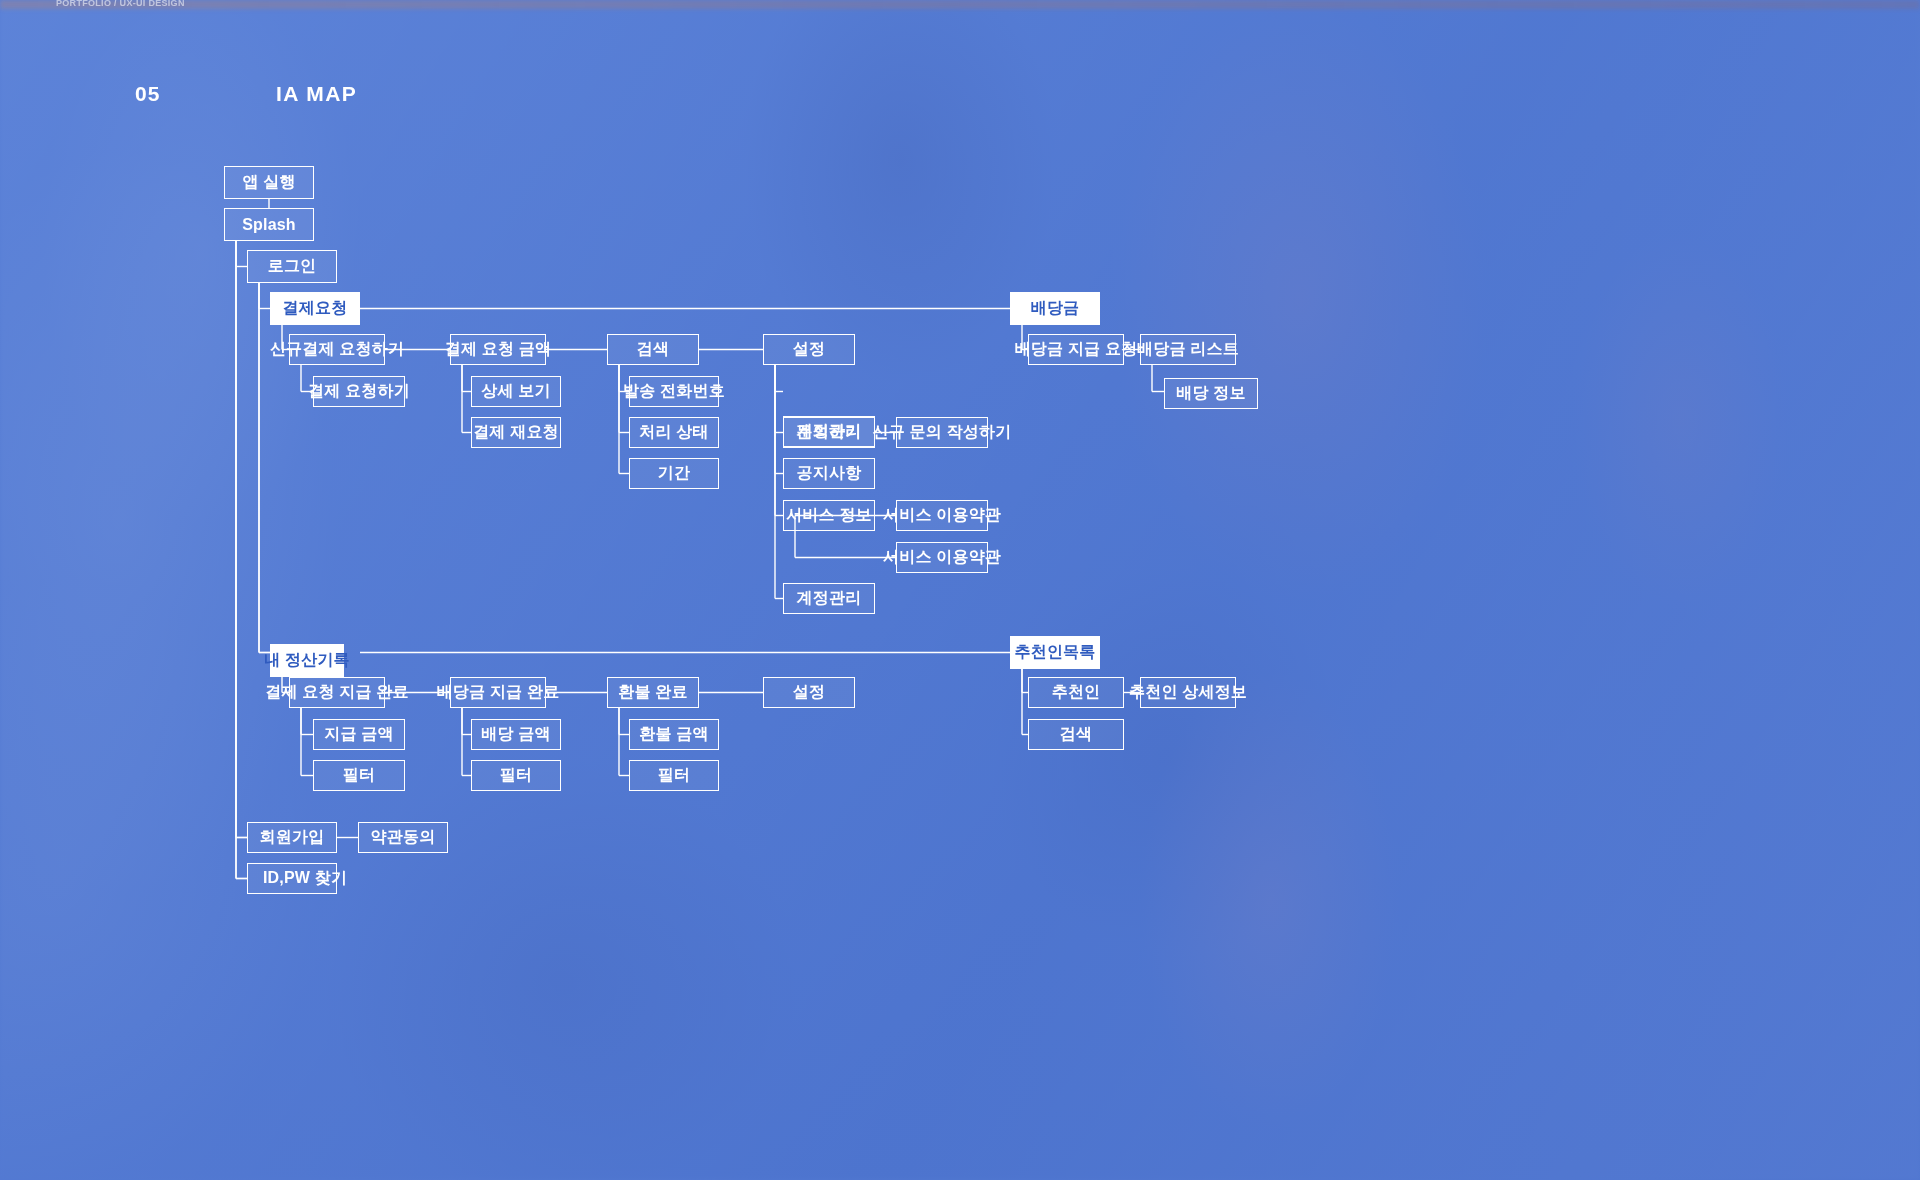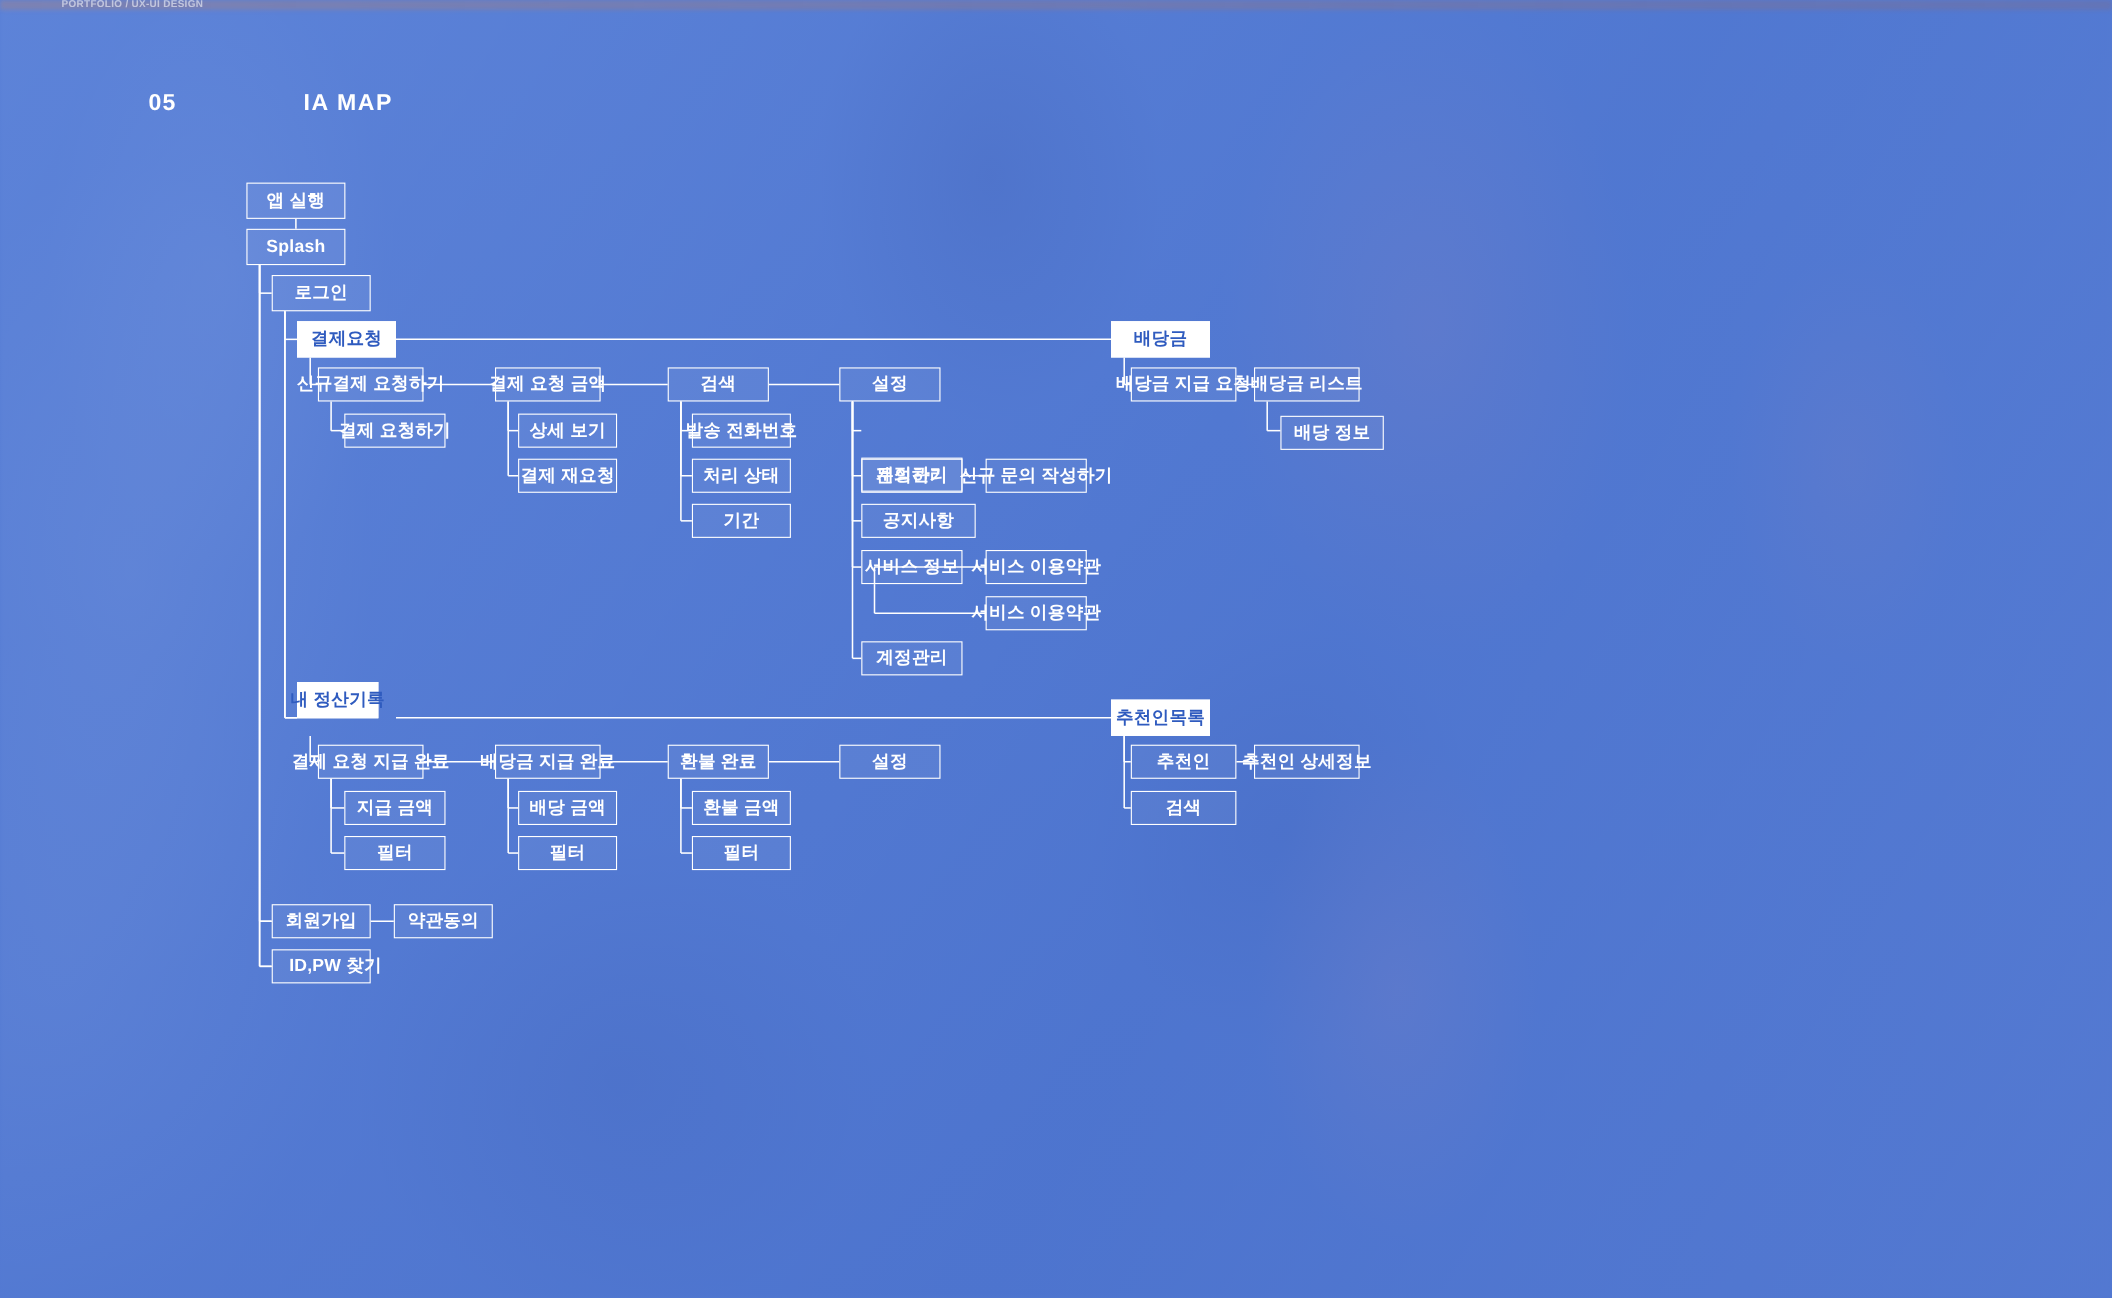--- a/index.html
+++ b/index.html
@@ -186,26 +186,26 @@
       <div class="node" style="left: 313px; top: 376px; width: 92px; height: 31px;">결제 요청하기</div>
       <div class="node" style="left: 471px; top: 376px; width: 90px; height: 31px;">상세 보기</div>
       <div class="node" style="left: 629px; top: 376px; width: 90px; height: 31px;">발송 전화번호</div>
       <div class="node" style="left: 783px; top: 376px; width: 92px; height: 31px; margin-top: 40px;">계정관리</div>
       <div class="node" style="left: 1164px; top: 378px; width: 94px; height: 31px;">배당 정보</div>
       <div class="node" style="left: 471px; top: 417px; width: 90px; height: 31px;">결제 재요청</div>
       <div class="node" style="left: 629px; top: 417px; width: 90px; height: 31px;">처리 상태</div>
       <div class="node" style="left: 783px; top: 417px; width: 92px; height: 31px;">문의하기</div>
       <div class="node" style="left: 896px; top: 417px; width: 92px; height: 31px;">신규 문의 작성하기</div>
       <div class="node" style="left: 629px; top: 458px; width: 90px; height: 31px;">기간</div>
-      <div class="node" style="left: 783px; top: 458px; width: 104px; height: 31px;">공지사항</div>
+      <div class="node" style="left: 783px; top: 458px; width: 92px; height: 31px;">공지사항</div>
       <div class="node" style="left: 783px; top: 500px; width: 92px; height: 31px;">서비스 정보</div>
       <div class="node" style="left: 896px; top: 500px; width: 92px; height: 31px;">서비스 이용약관</div>
       <div class="node" style="left: 896px; top: 542px; width: 92px; height: 31px;">서비스 이용약관</div>
       <div class="node" style="left: 783px; top: 583px; width: 92px; height: 31px;">계정관리</div>
-      <div class="node highlight" style="left: 270px; top: 620px; width: 74px; height: 33px;">내 정산기록</div>
+      <div class="node highlight" style="left: 270px; top: 644px; width: 74px; height: 33px;">내 정산기록</div>
       <div class="node highlight" style="left: 1010px; top: 636px; width: 90px; height: 33px;">추천인목록</div>
       <div class="node" style="left: 289px; top: 677px; width: 96px; height: 31px;">결제 요청 지급 완료</div>
       <div class="node" style="left: 450px; top: 677px; width: 96px; height: 31px;">배당금 지급 완료</div>
       <div class="node" style="left: 607px; top: 677px; width: 92px; height: 31px;">환불 완료</div>
       <div class="node" style="left: 763px; top: 677px; width: 92px; height: 31px;">설정</div>
       <div class="node" style="left: 1028px; top: 677px; width: 96px; height: 31px;">추천인</div>
       <div class="node" style="left: 1140px; top: 677px; width: 96px; height: 31px;">추천인 상세정보</div>
       <div class="node" style="left: 313px; top: 719px; width: 92px; height: 31px;">지급 금액</div>
       <div class="node" style="left: 471px; top: 719px; width: 90px; height: 31px;">배당 금액</div>
       <div class="node" style="left: 629px; top: 719px; width: 90px; height: 31px;">환불 금액</div>

